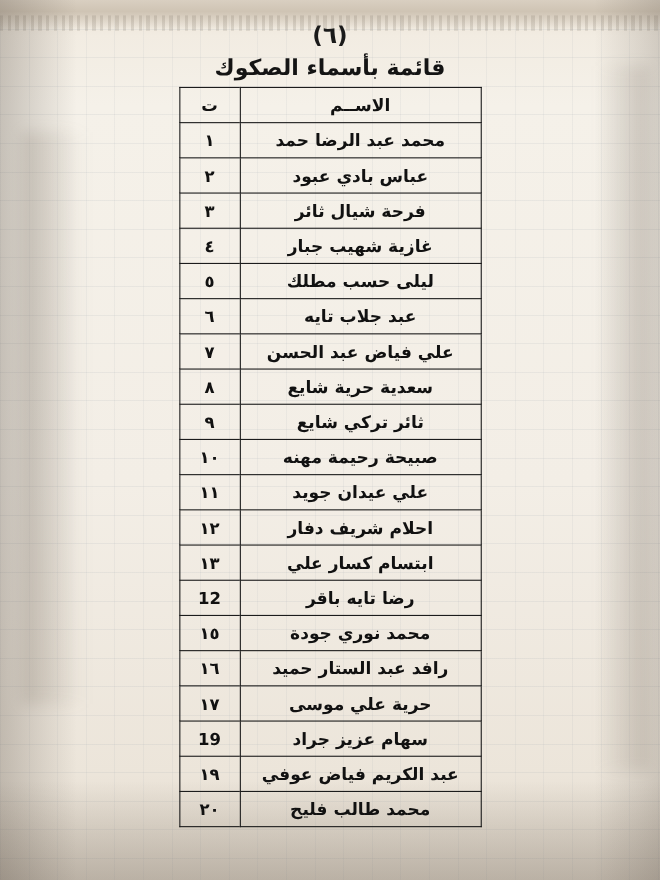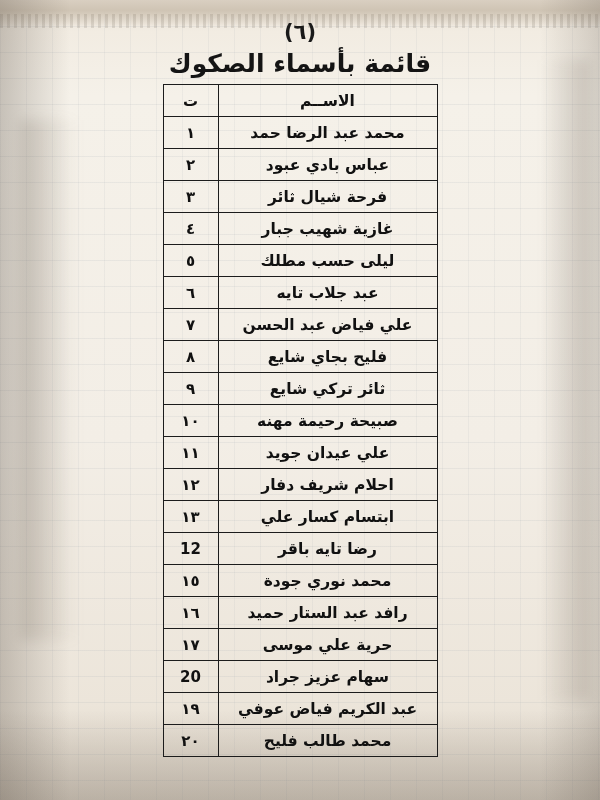--- a/index.html
+++ b/index.html
@@ -98,21 +98,21 @@
     font-weight: 700;
     color: #1a1a1a;
     letter-spacing: 0;
     line-height: 1;
     margin-bottom: 2px;
   }
 
   .doc-title {
     text-align: center;
     font-family: "DejaVu Sans", sans-serif;
-    font-size: 25px;
+    font-size: 20px;
     font-weight: 700;
     color: #141414;
     margin: 6px 0 6px 0;
     letter-spacing: 0;
   }
 
   table.names-table {
     border-collapse: collapse;
     margin: 0 auto;
     width: 272px;
@@ -195,21 +195,21 @@
           </tr>
           <tr>
             <td class="col-name">عبد جلاب تايه</td>
             <td class="col-idx">٦</td>
           </tr>
           <tr>
             <td class="col-name">علي فياض عبد الحسن</td>
             <td class="col-idx">٧</td>
           </tr>
           <tr>
-            <td class="col-name">فليح بجاي شايع</td>
+            <td class="col-name">سعدية حرية شايع</td>
             <td class="col-idx">٨</td>
           </tr>
           <tr>
             <td class="col-name">ثائر تركي شايع</td>
             <td class="col-idx">٩</td>
           </tr>
           <tr>
             <td class="col-name">صبيحة رحيمة مهنه</td>
             <td class="col-idx">١٠</td>
           </tr>
@@ -236,21 +236,21 @@
           <tr>
             <td class="col-name">رافد عبد الستار حميد</td>
             <td class="col-idx">١٦</td>
           </tr>
           <tr>
             <td class="col-name">حرية علي موسى</td>
             <td class="col-idx">١٧</td>
           </tr>
           <tr>
             <td class="col-name">سهام عزيز جراد</td>
-            <td class="col-idx">20</td>
+            <td class="col-idx">19</td>
           </tr>
           <tr>
             <td class="col-name">عبد الكريم فياض عوفي</td>
             <td class="col-idx">١٩</td>
           </tr>
           <tr>
             <td class="col-name">محمد طالب فليح</td>
             <td class="col-idx">٢٠</td>
           </tr>
         </tbody>

